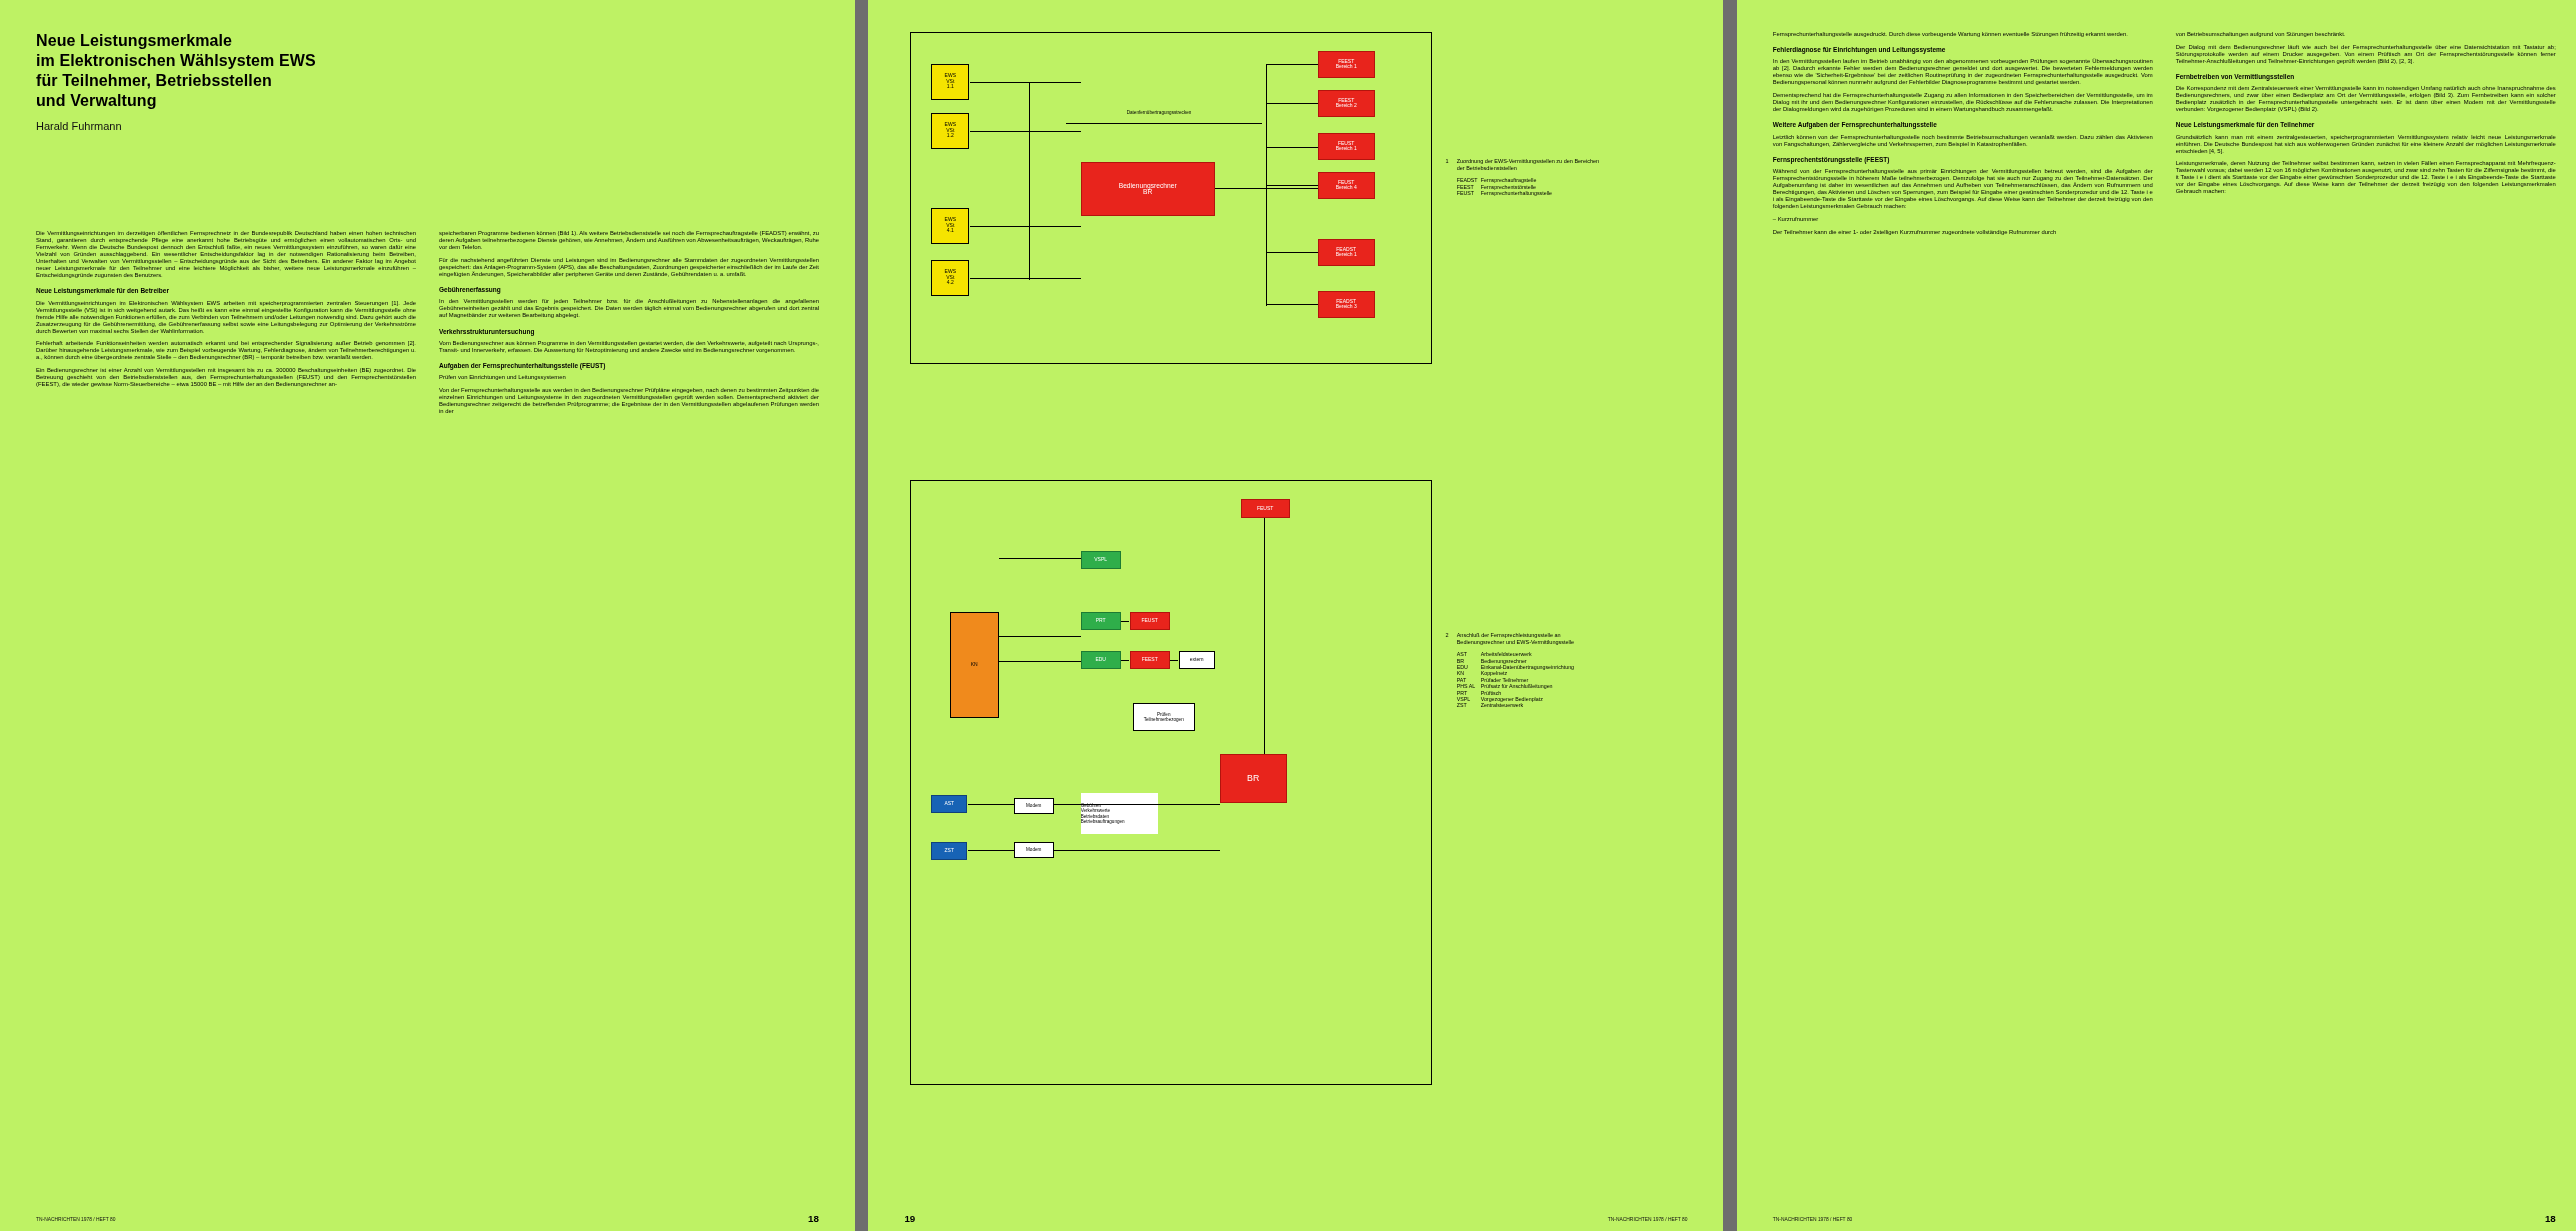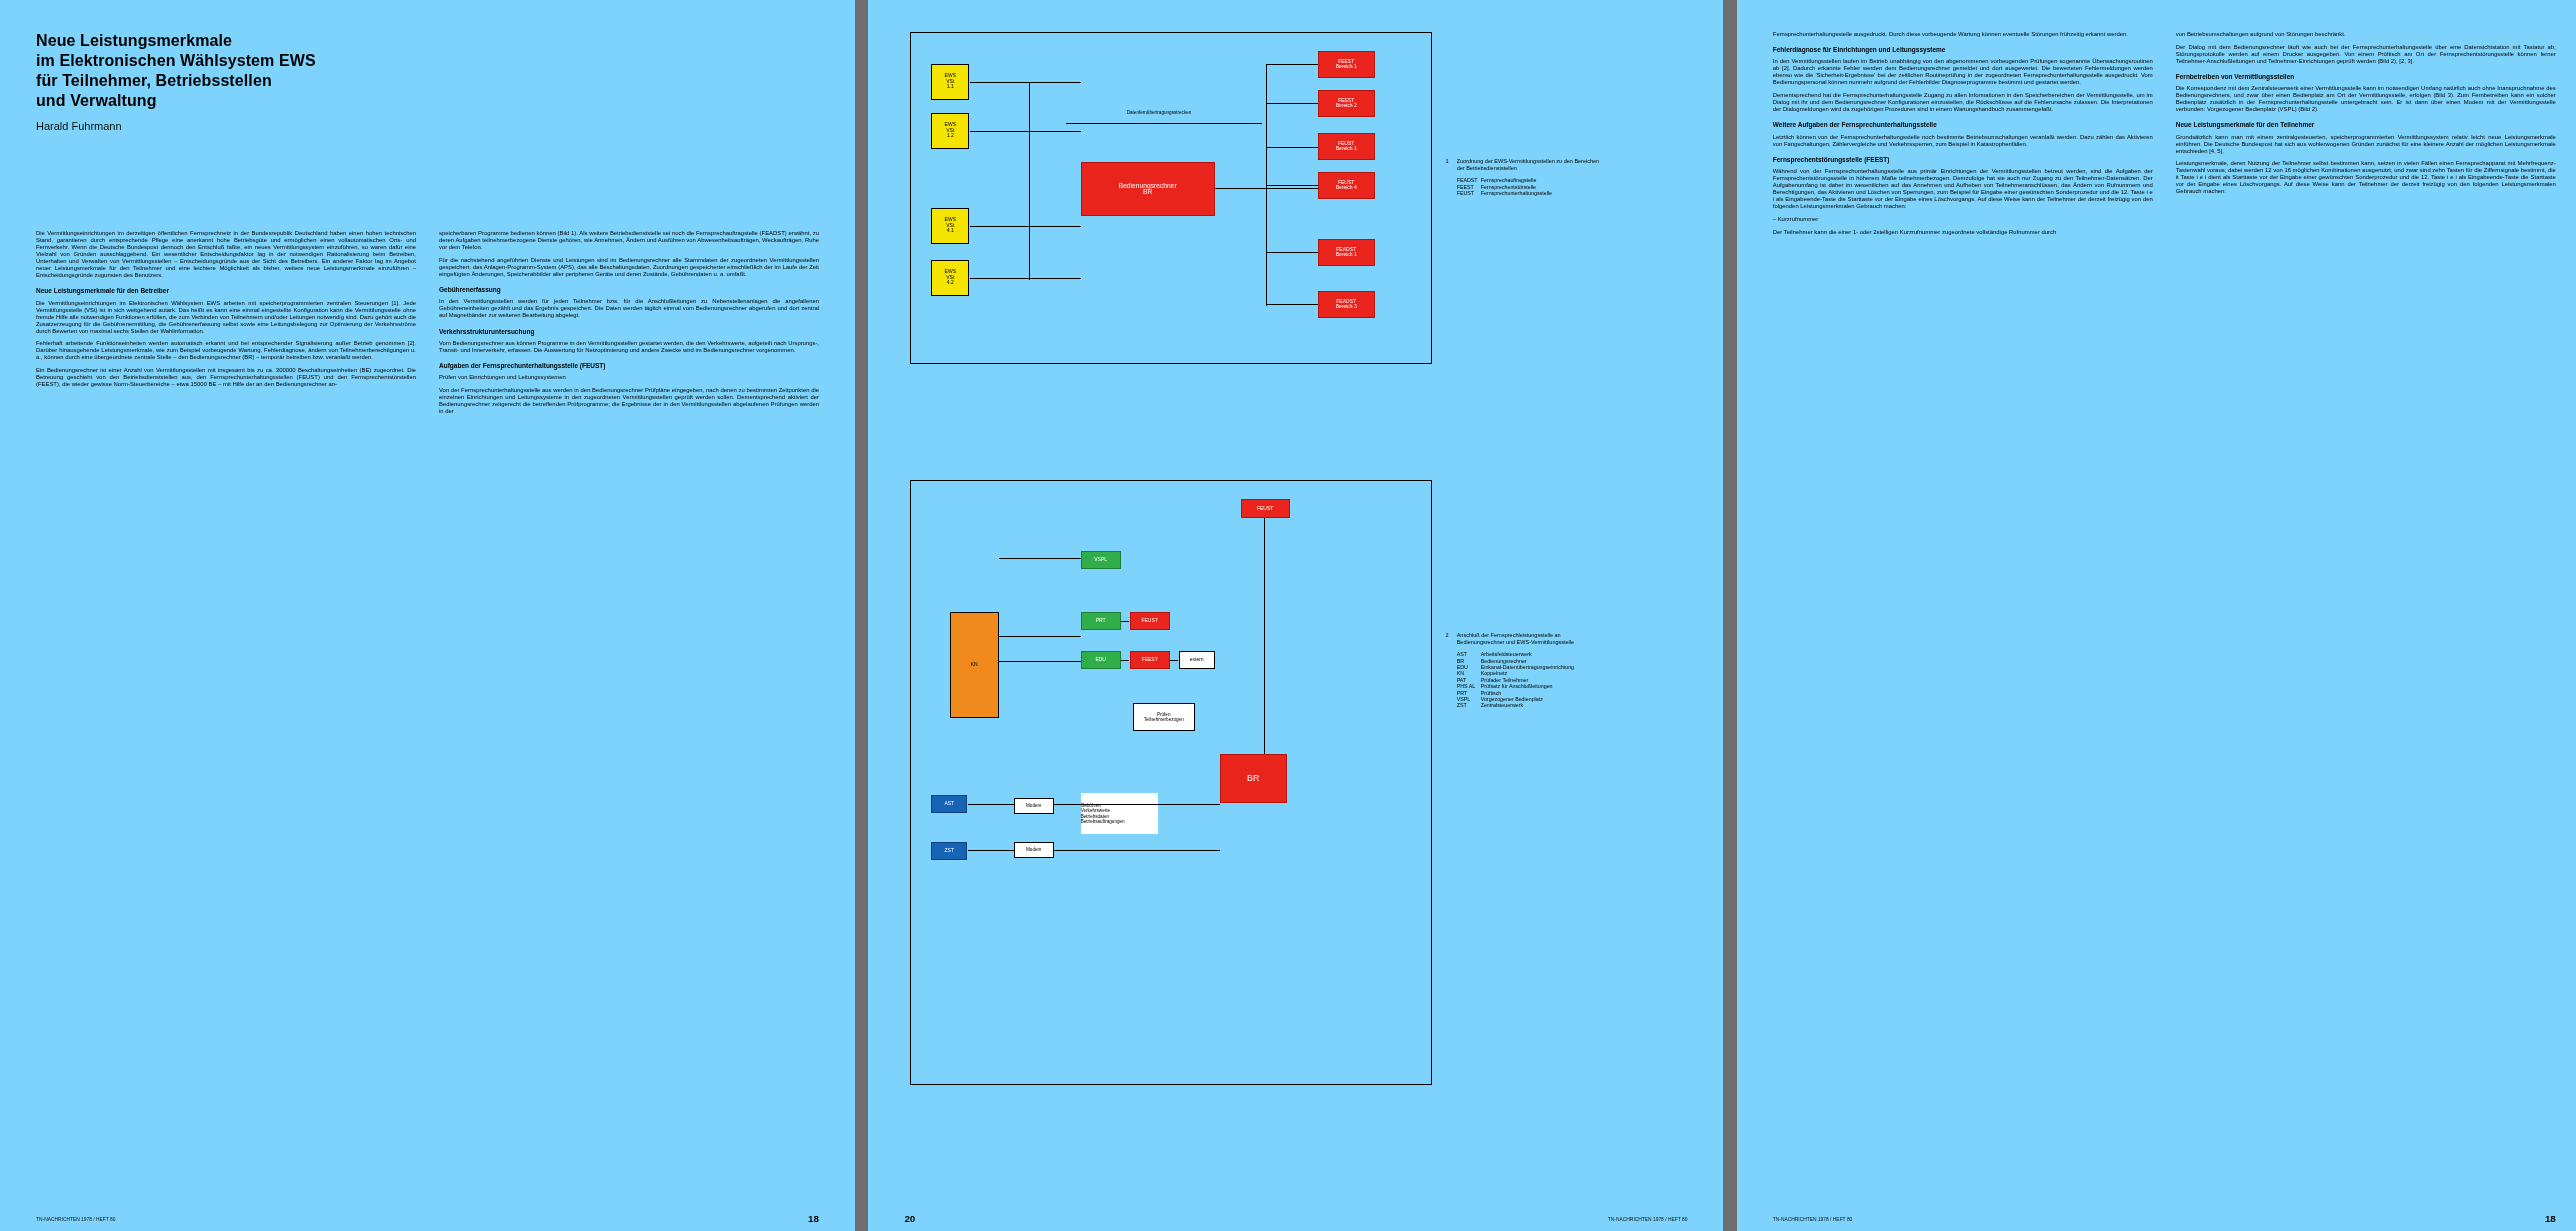--- a/index.html
+++ b/index.html
@@ -2,21 +2,21 @@
 <html style="font-size:8.2px"><head>
 <meta charset="utf-8">
 <style>
   html,body{margin:0;padding:0;background:#6e6e6e;}
   body{font-family:"Liberation Sans", sans-serif;}
   .sheet{
     width:3503px;height:1231px;position:relative;background:#6e6e6e;
     display:flex;
   }
   .page{
-    background:#7dd3fc;position:relative;height:1231px;overflow:hidden;
+    background:#bef264;position:relative;height:1231px;overflow:hidden;
   }
   .gutter{width:13.4px;background:#6e6e6e;height:1231px;flex:0 0 13.4px;}
   .p17{width:855px;flex:0 0 855px;}
   .p18{width:855px;flex:0 0 855px;}
   .p19{width:855px;flex:0 0 855px;}
 
   .inner{position:absolute;left:36px;right:36px;top:31px;bottom:20.6px;}
 
   .title{
     font-weight:bold;font-size:16px;line-height:20px;color:#000;
@@ -261,21 +261,21 @@
           <div class="legend">
               <div class="k">ZST</div>
               <div class="v">Zentralsteuerwerk</div>
             </div>
         </div>
       </div>
 
     </div>
 
     <div class="footer" style="left:auto;right:36px;">TN-NACHRICHTEN 1978 / HEFT 80</div>
-    <div class="folio left">20</div>
+    <div class="folio left">19</div>
   </div>
 
   <div class="gutter"></div>
 
   <div class="page p19">
     <div class="inner">
       <div class="cols">
         <div class="col">
           <p class="body">Fernsprechunterhaltungsstelle ausgedruckt. Durch diese vorbeugende Wartung können eventuelle Störungen frühzeitig erkannt werden.</p>
           <h3 class="sub">Fehlerdiagnose für Einrichtungen und Leitungssysteme</h3>

